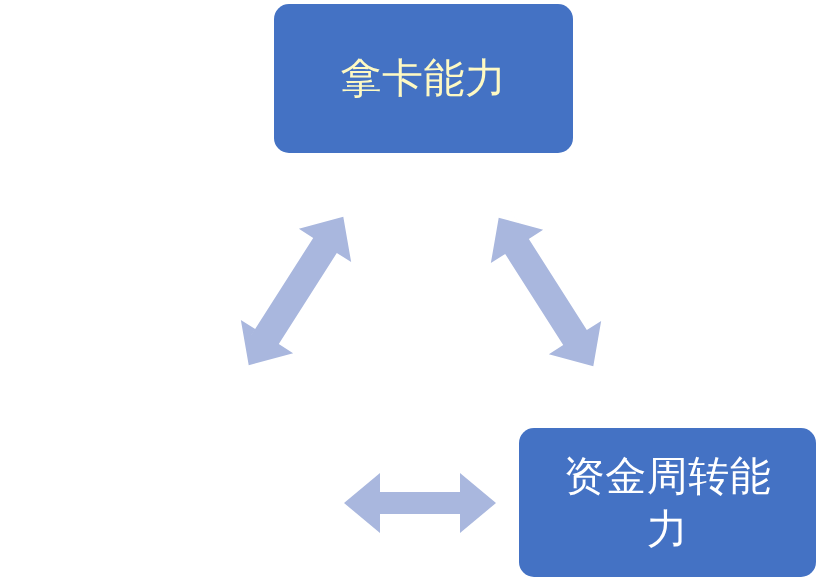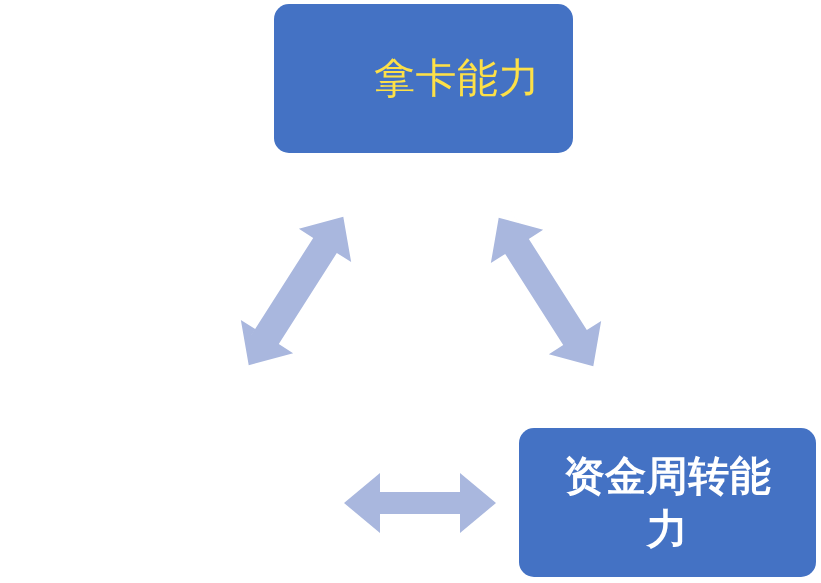--- a/index.html
+++ b/index.html
@@ -50,21 +50,20 @@
     left: 28px;
     top: 428px;
     width: 297px;
     height: 149px;
   }
   #node-bottom-right {
     left: 519px;
     top: 428px;
     width: 297px;
     height: 149px;
-    font-weight: bold;
   }
   .arrow-layer {
     position: absolute;
     left: 0;
     top: 0;
     width: 821px;
     height: 583px;
     pointer-events: none;
   }
   .arrow-shape {
@@ -85,21 +84,21 @@
     <g class="arrow-shape" transform="translate(546,292) rotate(57.5)">
       <path d="M -88 -14 L -54 -14 L -54 -31 L -88 0 L -54 31 L -54 14 L 54 14 L 54 31 L 88 0 L 54 -31 L 54 -14 L -88 -14 Z" fill="#A9B7DE"></path>
     </g>
 
     <g class="arrow-shape" transform="translate(420,503)">
       <path d="M -76 -11 L -40 -11 L -40 -30 L -76 0 L -40 30 L -40 11 L 40 11 L 40 30 L 76 0 L 40 -30 L 40 -11 L -76 -11 Z" fill="#A9B7DE"></path>
     </g>
   </svg>
 
   <div id="node-top" class="node-box" style="background: rgb(68, 114, 196);">
-    <span class="node-label" style="color: #fde047; text-align: right;">拿卡能力</span>
+    <span class="node-label" style="color: #fef9c3;">拿卡能力</span>
   </div>
 
 
   <div id="node-bottom-right" class="node-box" style="background: rgb(68, 114, 196);">
     <span class="node-label" style="color: rgb(255, 255, 255);">资金周转能力</span>
   </div>
 
 </div>
 
 </body></html>

